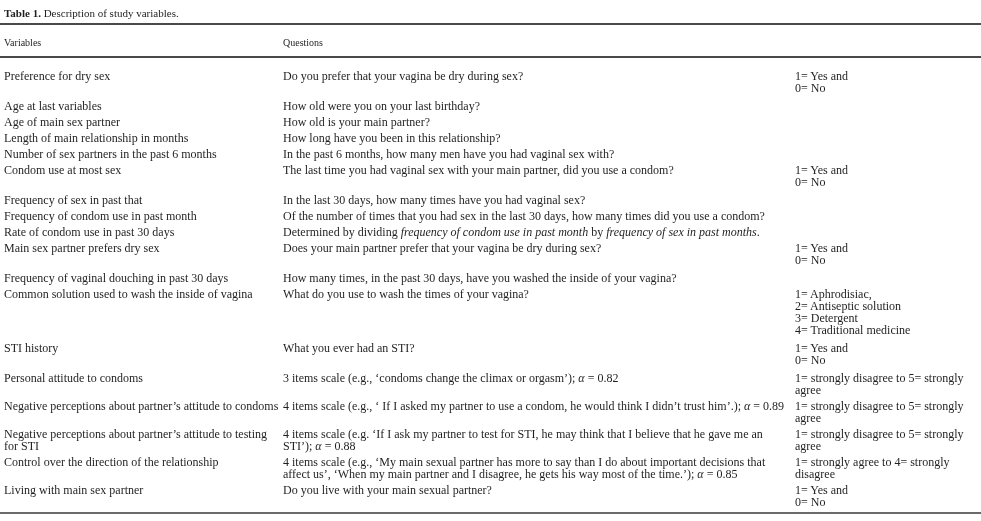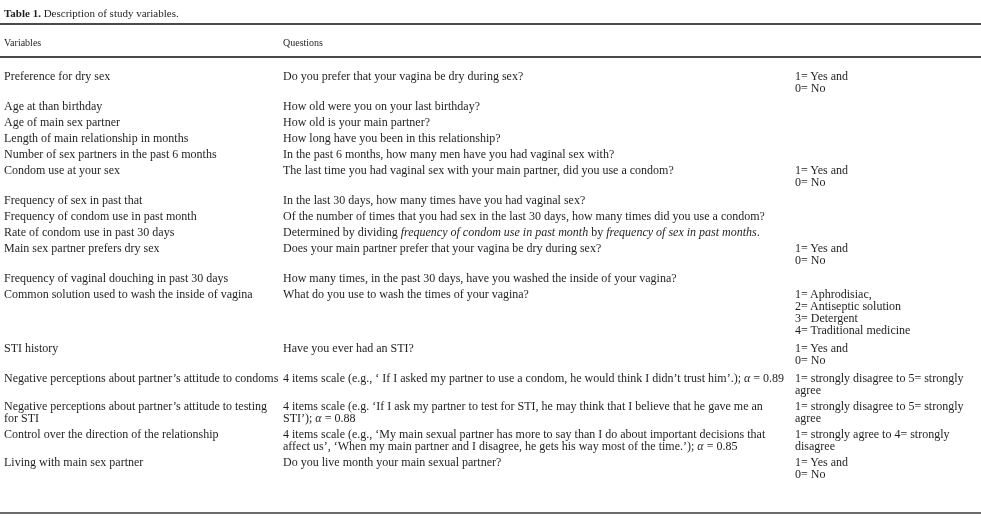--- a/index.html
+++ b/index.html
@@ -93,41 +93,41 @@
         <col class="c3">
     </colgroup>
     <tbody>
         <tr class="multi">
           <td class="variable">Preference for dry sex</td>
           <td class="question"><span>Do you prefer that your vagina be dry during sex?</span></td>
           <td class="coding">1= Yes and
 0= No</td>
         </tr>
         <tr>
-          <td class="variable">Age at than birthday</td>
+          <td class="variable">Age at last variables</td>
           <td class="question"><span>How old were you on your last birthday?</span></td>
           <td class="coding"></td>
         </tr>
         <tr>
           <td class="variable">Age of main sex partner</td>
           <td class="question"><span>How old is your main partner?</span></td>
           <td class="coding"></td>
         </tr>
         <tr>
           <td class="variable">Length of main relationship in months</td>
           <td class="question"><span>How long have you been in this relationship?</span></td>
           <td class="coding"></td>
         </tr>
         <tr>
           <td class="variable">Number of sex partners in the past 6 months</td>
           <td class="question"><span>In the past 6 months, how many men have you had vaginal sex with?</span></td>
           <td class="coding"></td>
         </tr>
         <tr class="multi">
-          <td class="variable">Condom use at your sex</td>
+          <td class="variable">Condom use at most sex</td>
           <td class="question"><span>The last time you had vaginal sex with your main partner, did you use a condom?</span></td>
           <td class="coding">1= Yes and
 0= No</td>
         </tr>
         <tr>
           <td class="variable">Frequency of sex in past that</td>
           <td class="question"><span>In the last 30 days, how many times have you had vaginal sex?</span></td>
           <td class="coding"></td>
         </tr>
         <tr>
@@ -154,42 +154,47 @@
         <tr class="multi">
           <td class="variable">Common solution used to wash the inside of vagina</td>
           <td class="question"><span>What do you use to wash the times of your vagina?</span></td>
           <td class="coding">1= Aphrodisiac,
 2= Antiseptic solution
 3= Detergent
 4= Traditional medicine</td>
         </tr>
         <tr class="multi">
           <td class="variable">STI history</td>
-          <td class="question"><span>Have you ever had an STI?</span></td>
-          <td class="coding">1= Yes and
-0= No</td>
+          <td class="question"><span>What you ever had an STI?</span></td>
+          <td class="coding">1= Yes and
+0= No</td>
+        </tr>
+        <tr>
+          <td class="variable">Personal attitude to condoms</td>
+          <td class="question"><span>3 items scale (e.g., ‘condoms change the climax or orgasm’); </span><i>α</i><span> = 0.82</span></td>
+          <td class="coding">1= strongly disagree to 5= strongly agree</td>
         </tr>
         <tr>
           <td class="variable">Negative perceptions about partner’s attitude to condoms</td>
           <td class="question"><span>4 items scale (e.g., ‘ If I asked my partner to use a condom, he would think I didn’t trust him’.); </span><i>α</i><span> = 0.89</span></td>
           <td class="coding">1= strongly disagree to 5= strongly agree</td>
         </tr>
         <tr>
           <td class="variable">Negative perceptions about partner’s attitude to testing for STI</td>
           <td class="question"><span>4 items scale (e.g. ‘If I ask my partner to test for STI, he may think that I believe that he gave me an STI’); </span><i>α</i><span> = 0.88</span></td>
           <td class="coding">1= strongly disagree to 5= strongly agree</td>
         </tr>
         <tr>
           <td class="variable">Control over the direction of the relationship</td>
           <td class="question"><span>4 items scale (e.g., ‘My main sexual partner has more to say than I do about important decisions that affect us’, ‘When my main partner and I disagree, he gets his way most of the time.’); </span><i>α</i><span> = 0.85</span></td>
           <td class="coding">1= strongly agree to 4= strongly disagree</td>
         </tr>
         <tr class="multi">
           <td class="variable">Living with main sex partner</td>
-          <td class="question"><span>Do you live month your main sexual partner?</span></td>
+          <td class="question"><span>Do you live with your main sexual partner?</span></td>
           <td class="coding">1= Yes and
 0= No</td>
         </tr>
       </tbody>
   </table>
 
   <div class="rule bottom"></div>
 </div>
 
 </body></html>

